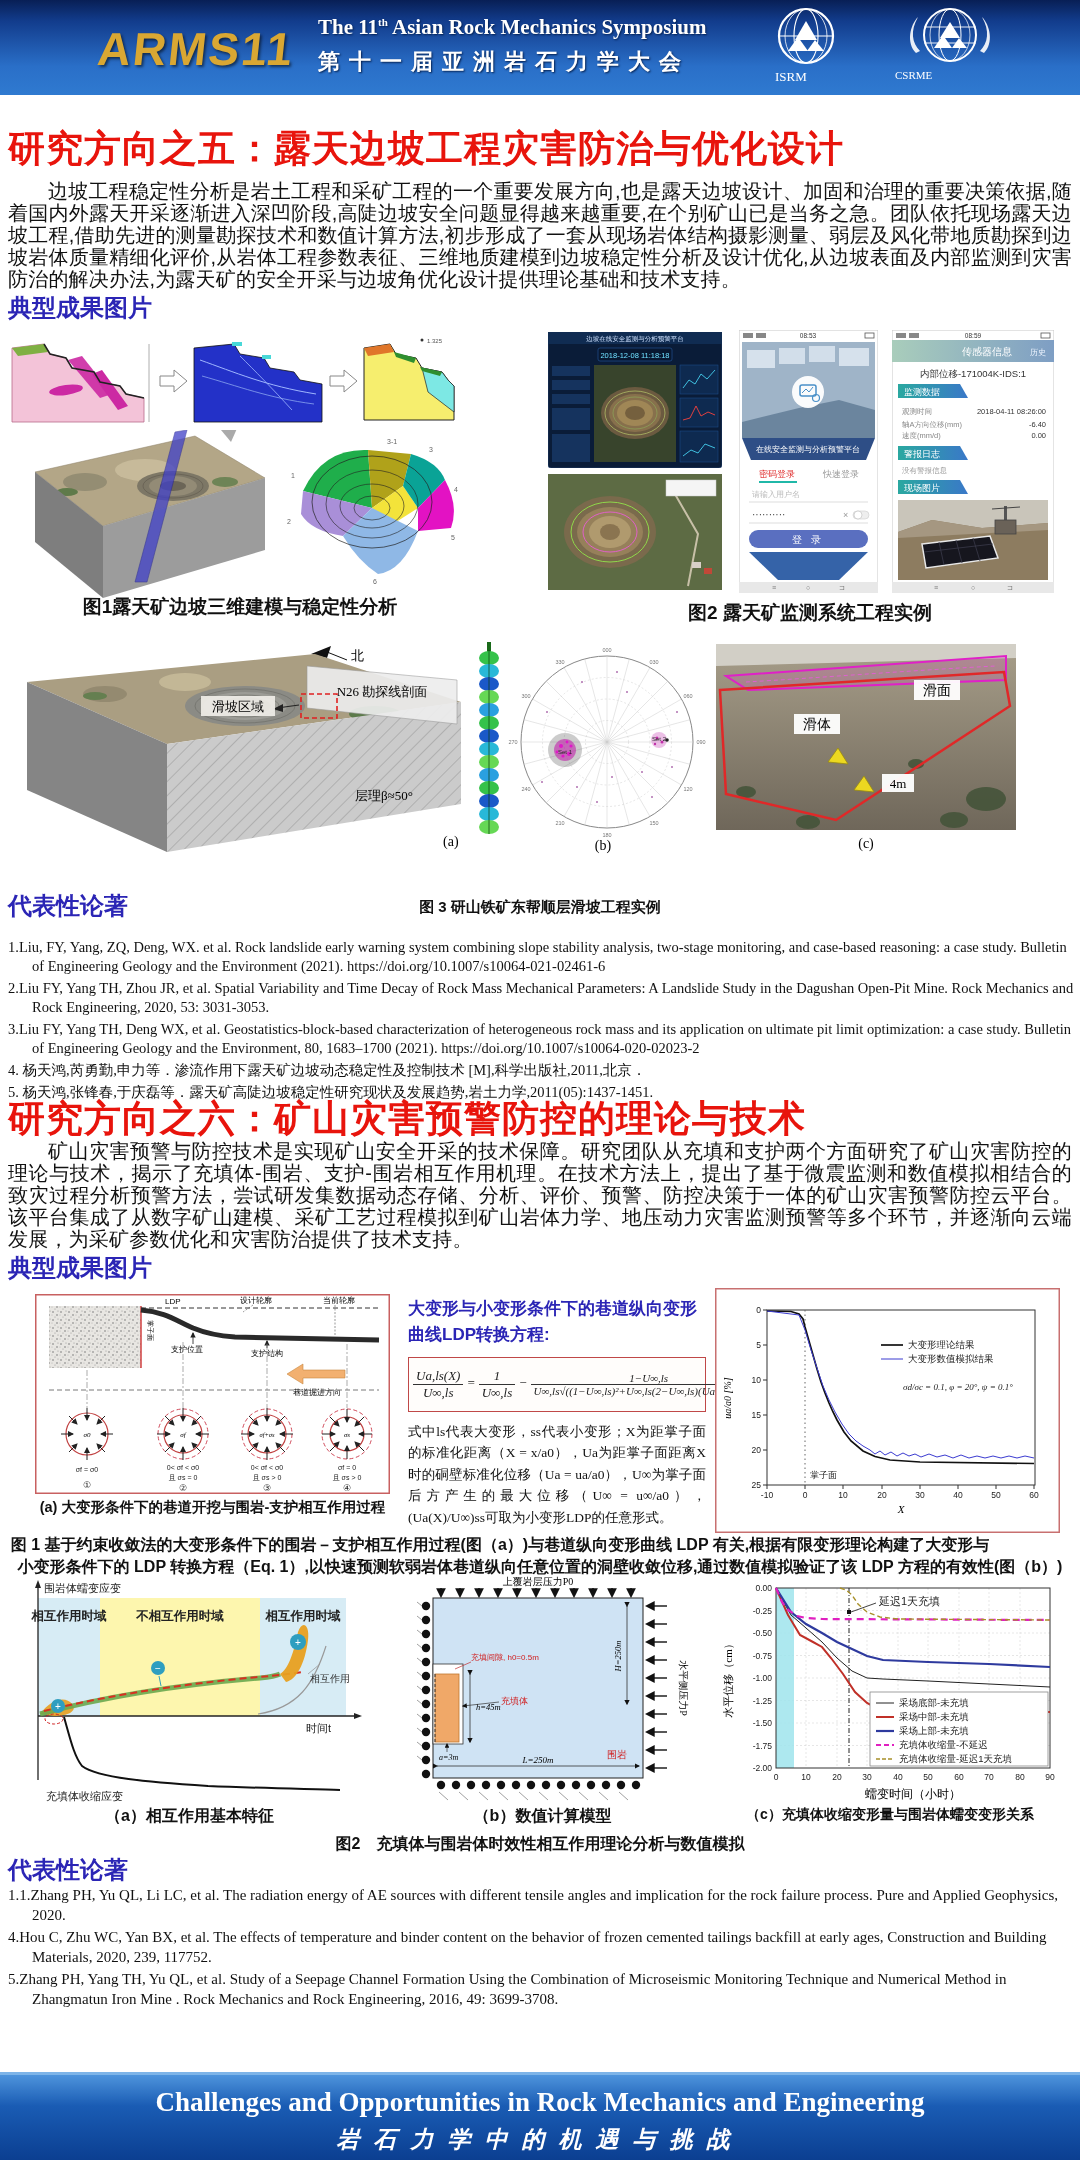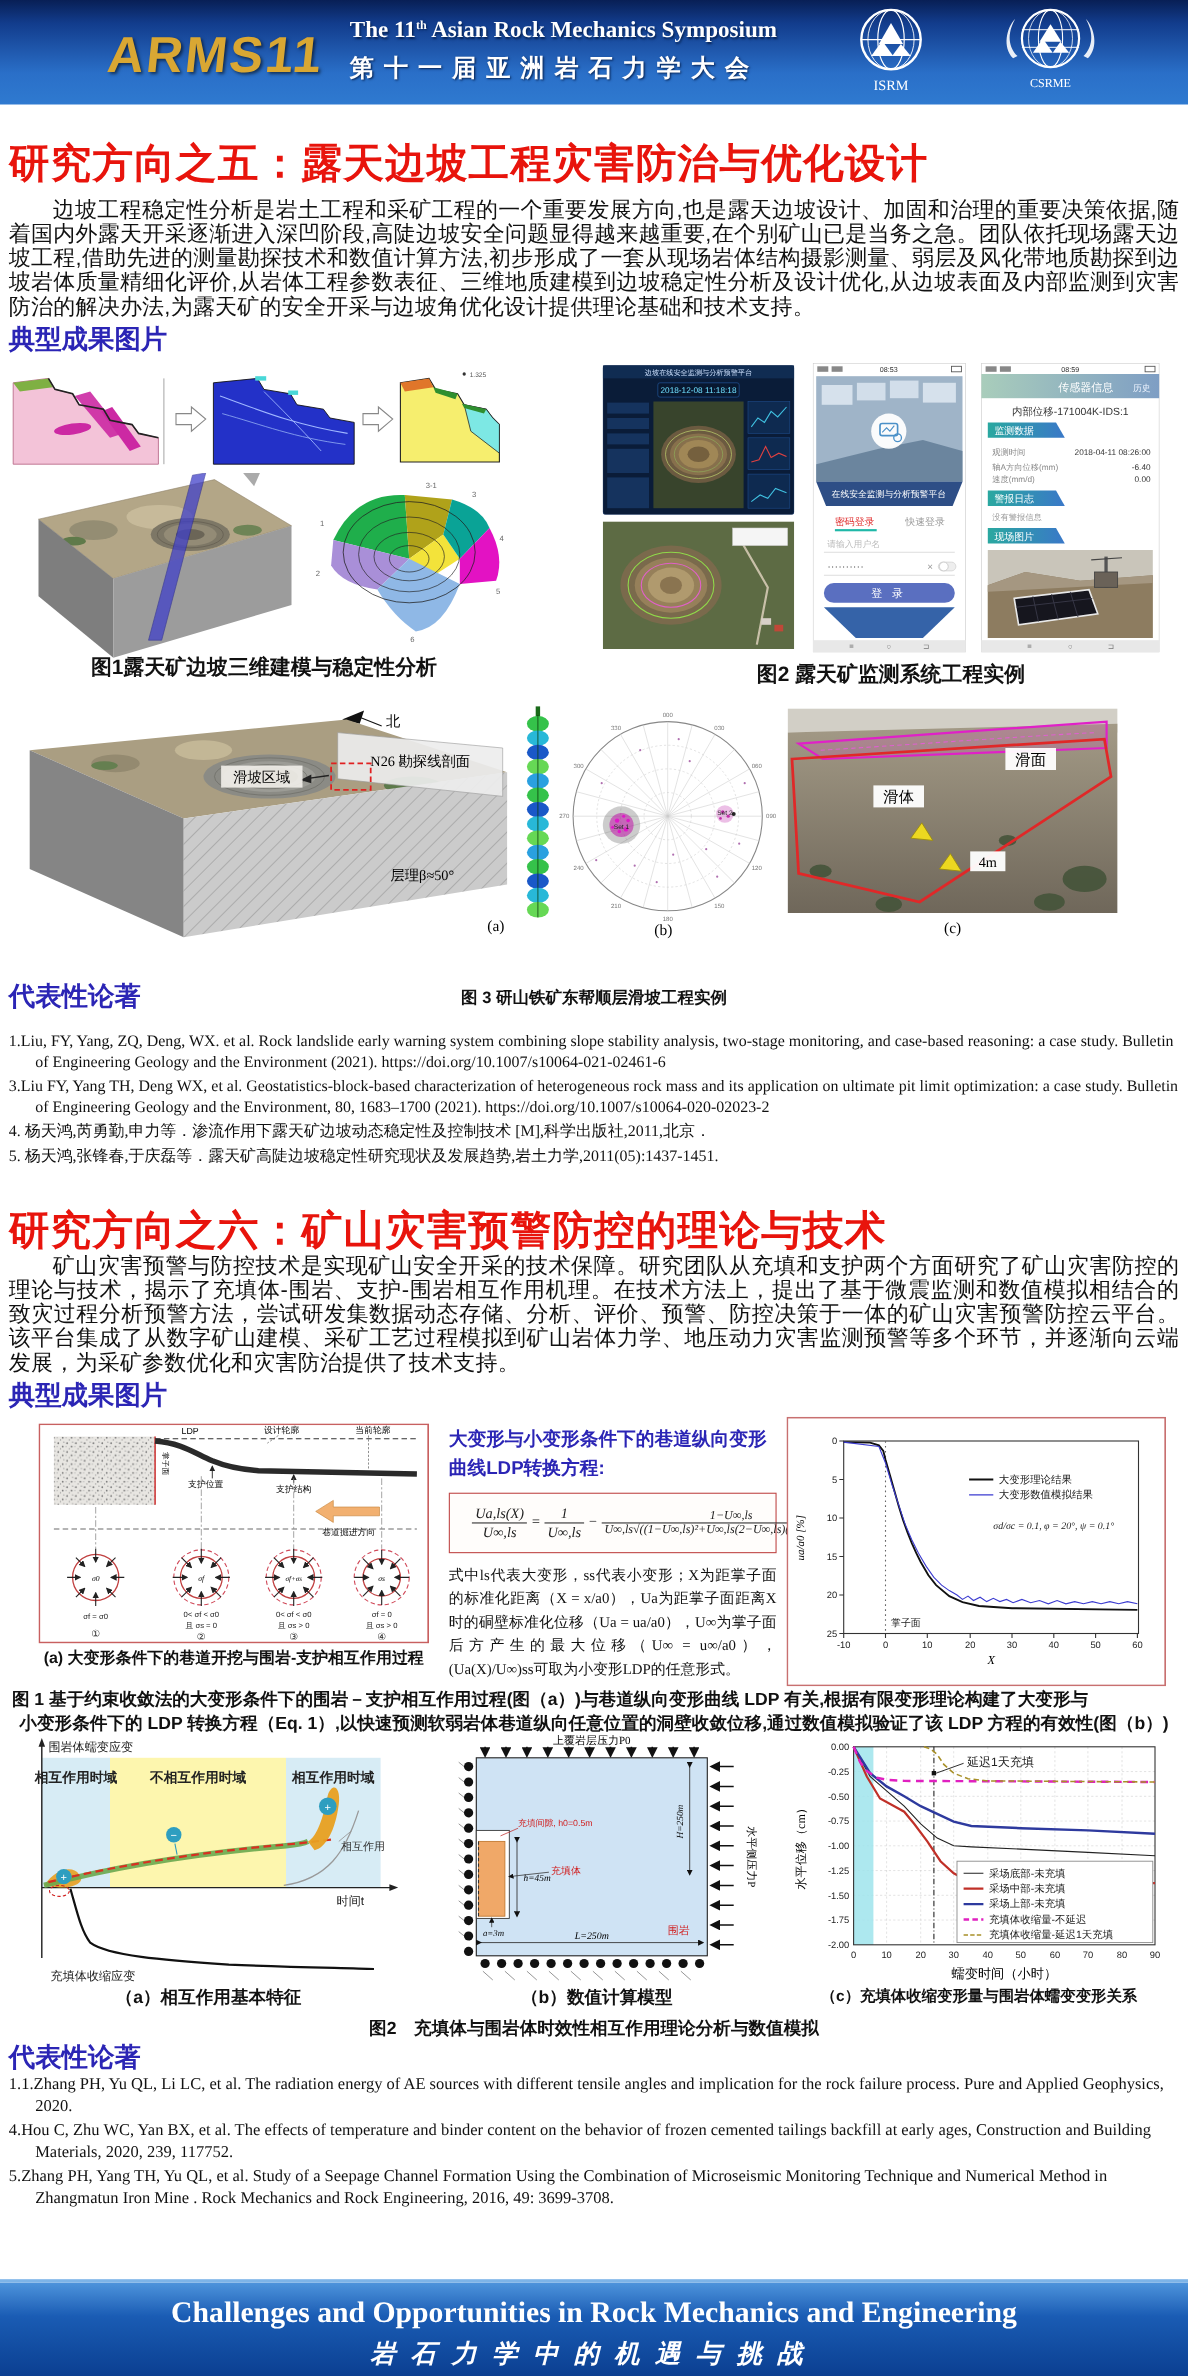--- a/index.html
+++ b/index.html
@@ -7,38 +7,38 @@
         font-family:"Liberation Sans",sans-serif;}
   
   .hdr{position:absolute;left:0;top:0;width:1080px;height:95px;
        background:linear-gradient(180deg,#081f55 0%,#123c8c 22%,#2a6fc8 70%,#2f7ad0 100%);}
   .hdr-logo{position:absolute;left:98px;top:22px;font-size:46px;font-weight:bold;color:#d9a733;
             letter-spacing:2px;transform:skewX(-6deg);text-shadow:2px 2px 3px rgba(0,0,0,.55);}
   .hdr-titles{position:absolute;left:318px;top:15px;color:#fff;}
   .t-en{font-family:"Liberation Serif",serif;font-weight:bold;font-size:21px;text-shadow:1px 1px 2px #05204f;}
   .t-en sup{font-size:11px;}
   .t-cn{font-size:22px;font-weight:bold;letter-spacing:9px;margin-top:7px;text-shadow:1px 1px 2px #05204f;}
-  .hlogo{position:absolute;text-align:center;color:#fff;}
+  .hlogo{position:absolute;text-align:left;color:#fff;}
   .hlogo .lbl{font-family:"Liberation Serif",serif;font-size:13px;margin-top:-2px;}
   
   .sec-title{position:absolute;left:8px;width:1066px;font-size:37px;font-weight:bold;color:#e8140c;
              letter-spacing:1px;white-space:nowrap;}
   .intro{position:absolute;left:8px;width:1064px;font-size:20px;line-height:22px;color:#111;
          text-align:justify;text-indent:2em;letter-spacing:0.2px;}
   .sub-h{position:absolute;left:8px;font-size:24px;font-weight:bold;color:#2b25b5;}
   .caption{position:absolute;text-align:center;font-weight:bold;color:#111;}
   .refs{position:absolute;left:8px;width:1066px;font-family:"Liberation Serif",serif;color:#111;}
   .refs .ref{padding-left:24px;text-indent:-24px;margin-bottom:3px;}
   #s5-refs{font-size:14.5px;line-height:19px;}
   #s6-refs{font-size:15px;line-height:19.5px;}
   .gal{position:absolute;left:0;width:1080px;}
   .abs{position:absolute;}
   
   .eq-title{font-size:17px;font-weight:bold;color:#2b25b5;line-height:1.55;}
-  .eq-box{border:1.5px solid #c04848;background:#fffdfb;margin-top:8px;padding:10px 20px;
+  .eq-box{border:1.5px solid #c04848;background:#fffdfb;margin-top:8px;padding:10px 4px;
           font-family:"Liberation Serif",serif;font-style:italic;font-size:13px;color:#222;
           white-space:nowrap;}
   .frac{display:inline-block;vertical-align:middle;text-align:center;}
   .frac .top{display:block;border-bottom:1px solid #333;padding:0 3px;}
   .frac .bot{display:block;padding:0 3px;}
   .eqtag{font-style:normal;color:#c03030;font-family:"Liberation Serif",serif;}
   .eq-note{margin-top:9px;font-size:13.5px;line-height:1.6;text-align:justify;color:#111;
            font-family:"Liberation Serif",serif;}
   
   .footer{position:absolute;left:0;top:2072px;width:1080px;height:88px;
@@ -460,20 +460,21 @@
       <text x="150" y="204" font-size="14" class="sf" text-anchor="middle">(c)</text>
     </svg>
   </div>
 
   <div class="sub-h" style="top:890px;">代表性论著</div>
   <div class="caption" style="left:0;top:898px;width:1080px;font-size:15px;">图 3 研山铁矿东帮顺层滑坡工程实例</div>
 
   <div class="refs" id="s5-refs" style="top:938px;">
 
   <div class="ref">1.Liu, FY, Yang, ZQ, Deng, WX. et al. Rock landslide early warning system combining slope stability analysis, two-stage monitoring, and case-based reasoning: a case study. Bulletin of Engineering Geology and the Environment (2021). https://doi.org/10.1007/s10064-021-02461-6</div>
+      <div class="ref">2.Liu FY, Yang TH, Zhou JR, et al. Spatial Variability and Time Decay of Rock Mass Mechanical Parameters: A Landslide Study in the Dagushan Open-Pit Mine. Rock Mechanics and Rock Engineering,  2020, 53: 3031-3053.</div>
       <div class="ref">3.Liu FY, Yang TH, Deng WX, et al. Geostatistics-block-based characterization of heterogeneous rock mass and its application on ultimate pit limit optimization: a case study. Bulletin of Engineering Geology and the Environment, 80, 1683–1700 (2021). https://doi.org/10.1007/s10064-020-02023-2</div>
       <div class="ref">4. 杨天鸿,芮勇勤,申力等．渗流作用下露天矿边坡动态稳定性及控制技术 [M],科学出版社,2011,北京．</div>
       <div class="ref">5. 杨天鸿,张锋春,于庆磊等．露天矿高陡边坡稳定性研究现状及发展趋势,岩土力学,2011(05):1437-1451.</div>
     </div>
 
   <div class="sec-title" style="top:1094px;">研究方向之六：矿山灾害预警防控的理论与技术</div>
   <div class="intro" style="top:1140px;">矿山灾害预警与防控技术是实现矿山安全开采的技术保障。研究团队从充填和支护两个方面研究了矿山灾害防控的理论与技术，揭示了充填体-围岩、支护-围岩相互作用机理。在技术方法上，提出了基于微震监测和数值模拟相结合的致灾过程分析预警方法，尝试研发集数据动态存储、分析、评价、预警、防控决策于一体的矿山灾害预警防控云平台。该平台集成了从数字矿山建模、采矿工艺过程模拟到矿山岩体力学、地压动力灾害监测预警等多个环节，并逐渐向云端发展，为采矿参数优化和灾害防治提供了技术支持。</div>
   <div class="sub-h" style="top:1252px;">典型成果图片</div>
 
   <div class="gal" style="top:1292px;height:566px;">

